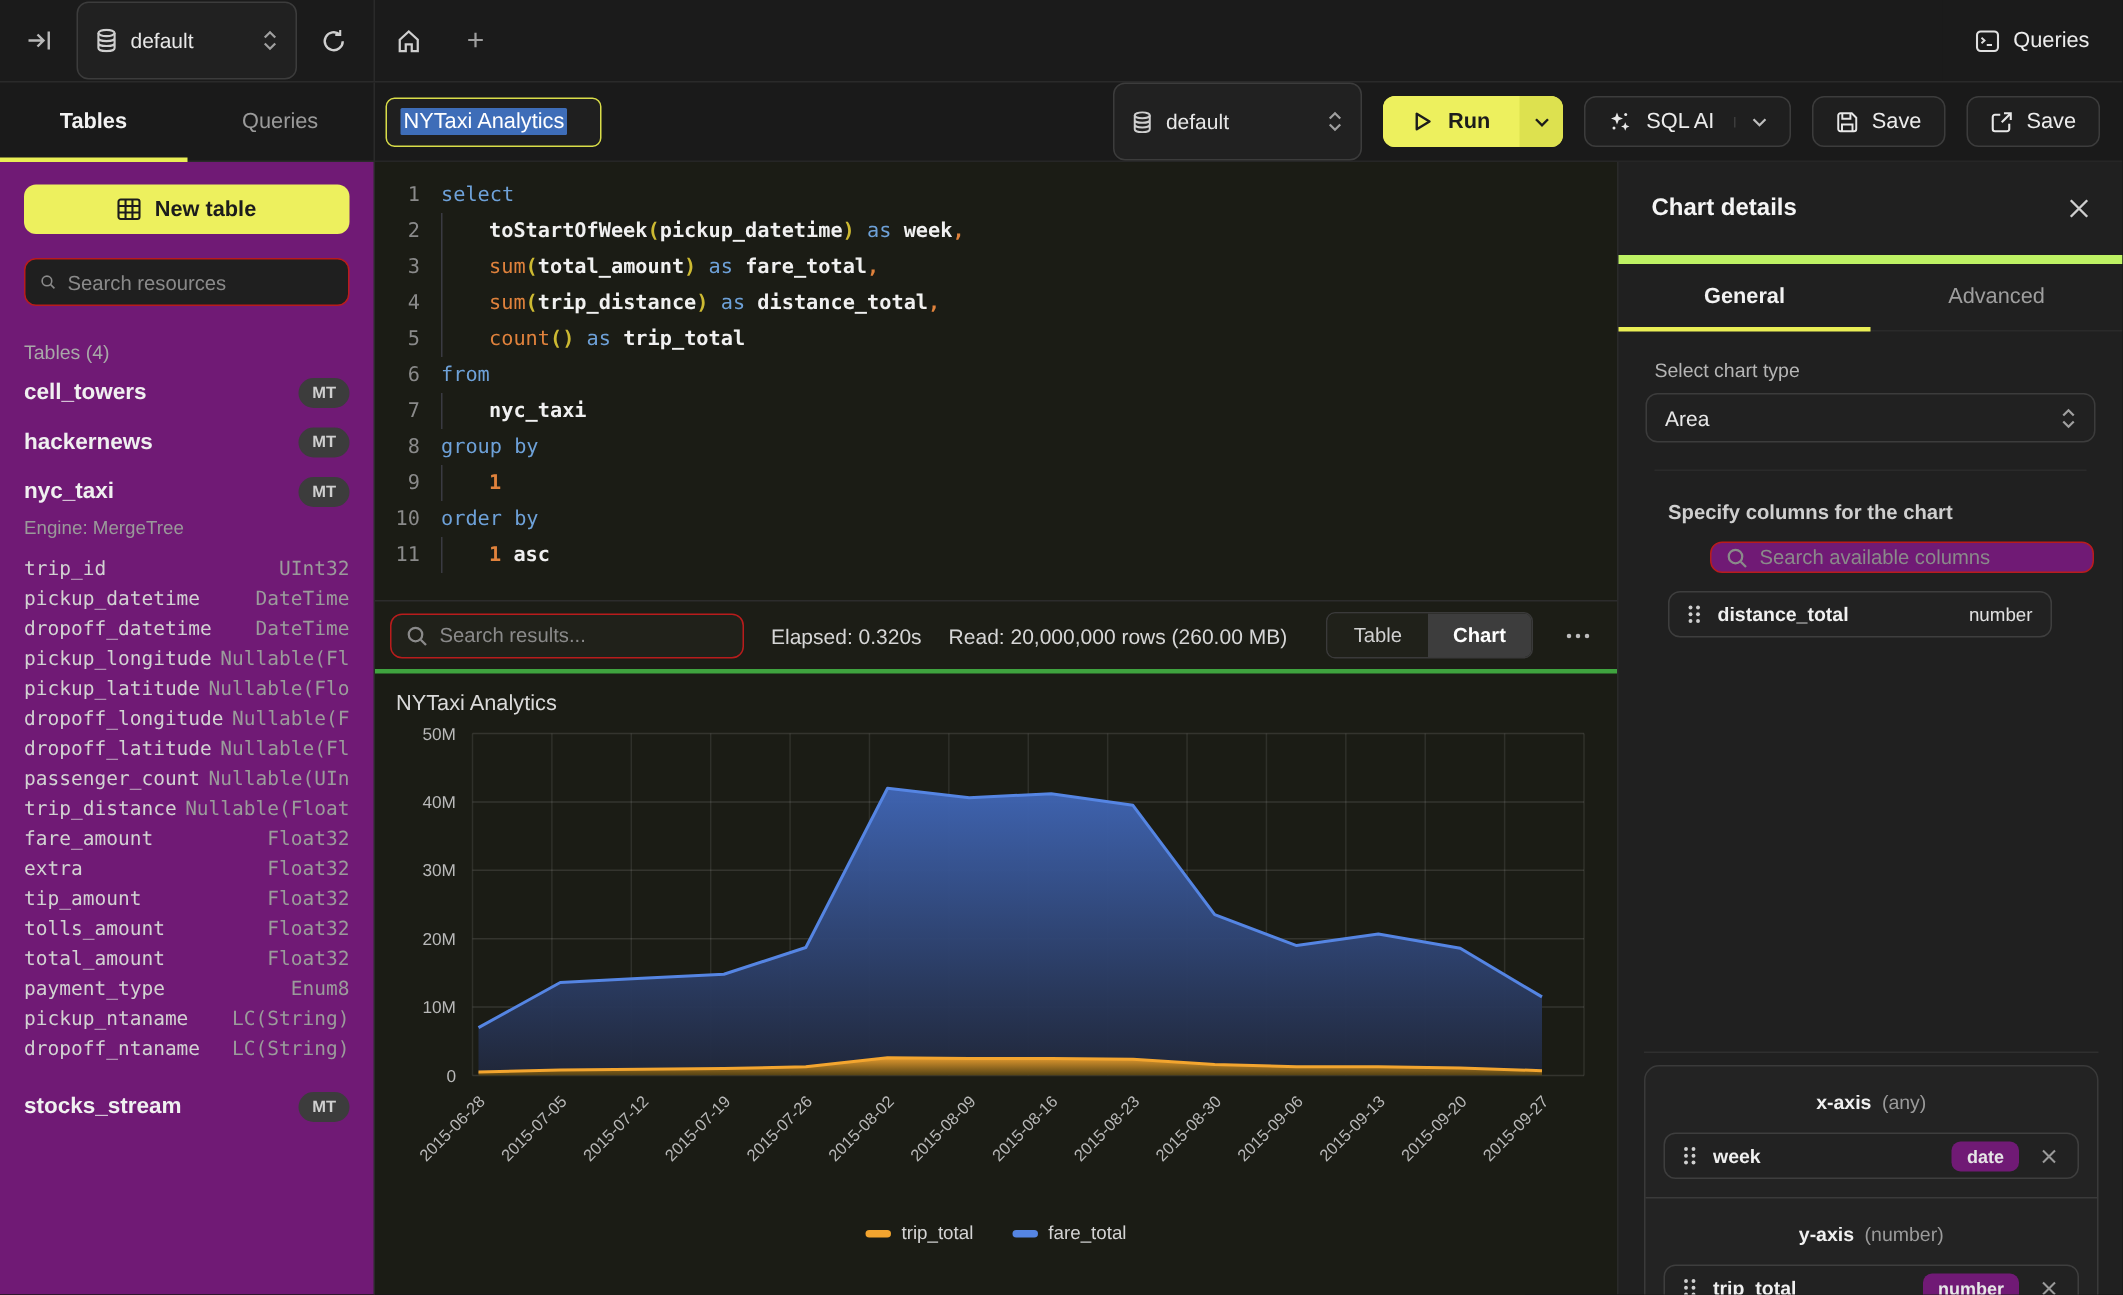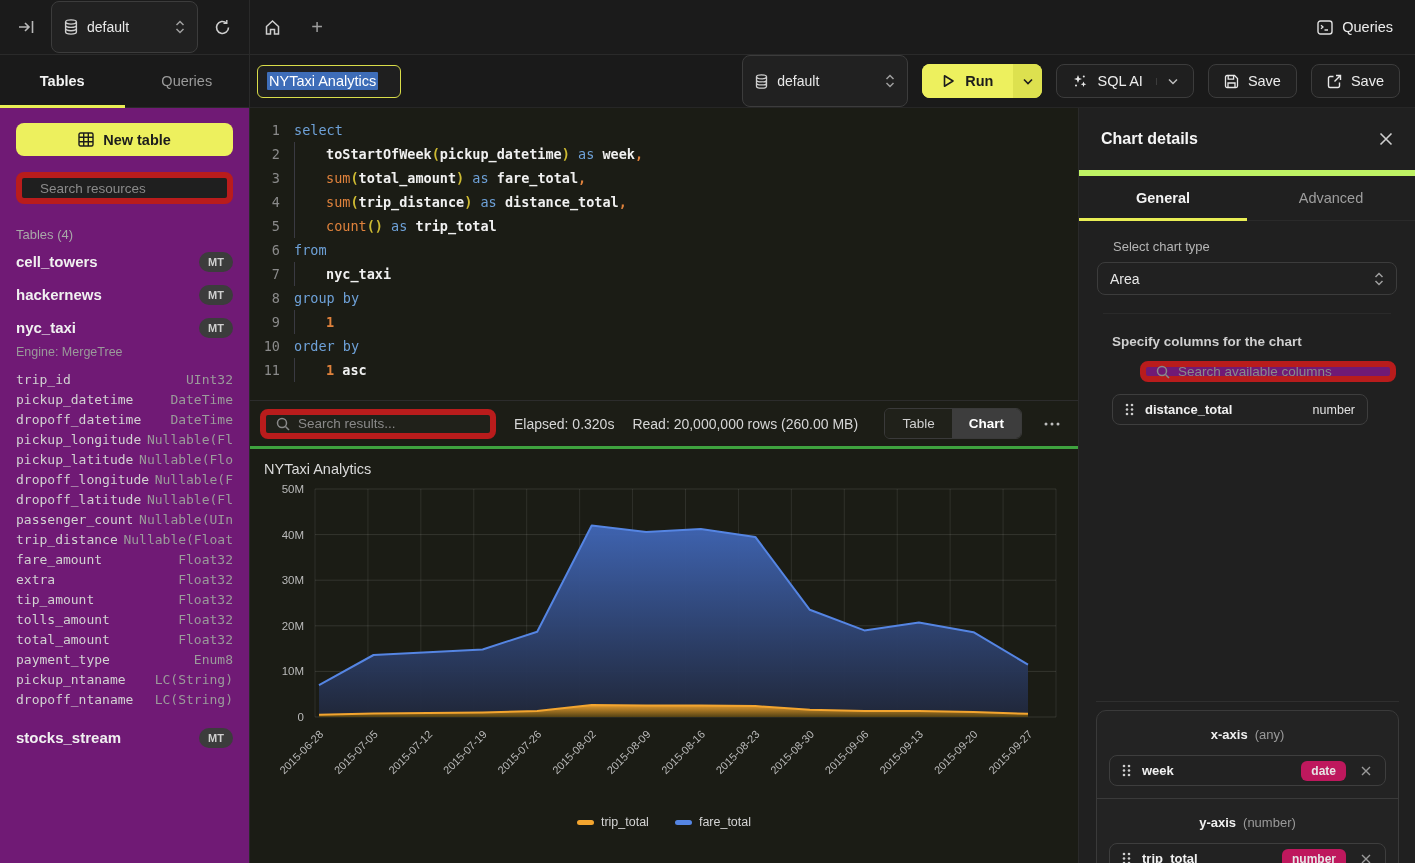--- a/index.html
+++ b/index.html
@@ -59,21 +59,21 @@
     font-size:14.5px; cursor:pointer; }
   .split-right { margin-left:4px; padding-left:11px; border-left:1px solid #3c3c3c;
     display:flex; align-items:center; color:#bdbdbd; }
 
   
   .sidebar { position:absolute; left:0; top:108px; width:250px; height:755px;
     border-right:1px solid #2a2a2a; background:#701a75; padding:15px 16px 0 16px; }
   .new-table-btn { width:100%; height:33px; border:none; border-radius:8px; background:#edf05e;
     color:#1c1c1c; font-size:14.5px; font-weight:600; display:flex; align-items:center;
     justify-content:center; gap:9px; cursor:pointer; }
-  .search-input { margin-top:16px; width:100%; height:32px; border:6px solid #b91c1c;
+  .search-input { margin-top:16px; width:100%; height:32px; border:1px solid #b91c1c;
     border-radius:8px; background:#1f1f1f; display:flex; align-items:center; gap:8px;
     padding:0 10px; color:#8a8a8a; }
   .search-input input { flex:1; background:none; border:none; outline:none; color:#cfcfcf;
     font-size:13.5px; font-family:inherit; }
   .search-input input::placeholder { color:#8a8a8a; }
   .section-label { margin-top:23px; font-size:13px; color:#a8a8a8; }
   .tbl-row { height:33px; display:flex; align-items:center; justify-content:space-between;
     cursor:pointer; margin-top:0; }
   .tbl-row:first-of-type { margin-top:3px; }
   .tbl-name { font-size:15px; font-weight:600; color:#f0f0f0; }
@@ -132,21 +132,21 @@
     justify-content:space-between; border-bottom:6px solid #bef264; }
   .rp-title { font-size:16px; font-weight:700; color:#f5f5f5; }
   .rp-close { background:none; border:none; color:#cfcfcf; font-size:17px; cursor:pointer; }
   .rp-tabs { height:45px; display:flex; border-bottom:1px solid #2a2a2a; }
   .rp-tab { flex:1; background:none; border:none; font-size:14.5px; color:#9e9e9e;
     cursor:pointer; position:relative; }
   .rp-tab.active { color:#f2f2f2; font-weight:600; }
   .rp-tab.active::after { content:""; position:absolute; left:0; right:0; bottom:-1px;
     height:3px; background:#e9ee55; }
   .rp-body { padding:18px 18px 0 18px; position:relative; height:641px; }
-  .rp-label { font-size:13px; color:#b5b5b5; margin-left:16px; }
+  .rp-label { font-size:13px; color:#b5b5b5; margin-left:6px; }
   .rp-select { margin-top:8px; width:100%; height:33px; }
   .rp-divider { border:none; border-top:1px solid #2a2a2a; margin:18px 6px 0 6px; }
   .rp-cols { margin:20px 1px 0 15px; width:256px; }
   .rp-cols-label { font-size:13.5px; font-weight:600; color:#cfcfcf; }
   .rp-cols .search-input { margin-top:12px; height:21px; background:#701a75;margin-left:28px; }
   .col-chip { margin-top:12px; height:31px; border:1px solid #3e3e3e; border-radius:8px;
     background:#222222; display:flex; align-items:center; gap:11px; padding:0 12px;
     cursor:grab; }
   .col-chip .chip-name { font-size:13px; font-weight:600; color:#f0f0f0; flex:1; }
   .col-chip .chip-type { font-size:12.5px; color:#e0e0e0; }
@@ -156,21 +156,21 @@
     border-radius:10px; background:#232323; }
   .axis-section { padding:10px 12px 12px 12px; }
   .axis-section.first { border-bottom:1px solid #3a3a3a; }
   .axis-head { text-align:center; font-size:13px; color:#f0f0f0; font-weight:700;
     padding:6px 0 8px 0; }
   .axis-head .hint { font-weight:400; color:#9a9a9a; margin-left:7px; }
   .axis-item { height:31px; border:1px solid #3e3e3e; border-radius:8px; background:#222222;
     display:flex; align-items:center; gap:11px; padding:0 10px 0 12px; margin-top:5px;
     cursor:grab; }
   .axis-item .chip-name { font-size:13px; font-weight:600; color:#f0f0f0; flex:1; }
-  .type-pill { background:#be185d; color:#e6e6e6; font-size:12px; font-weight:600;
+  .type-pill { background:#701a75; color:#e6e6e6; font-size:12px; font-weight:600;
     padding:3px 10px; border-radius:6px; }
   .chip-x { background:none; border:none; color:#9a9a9a; font-size:13px; cursor:pointer;
     padding:2px 4px; }
   svg.ic { display:block; }
 </style>
 </head>
 <body>
 
 <div class="app">
 

